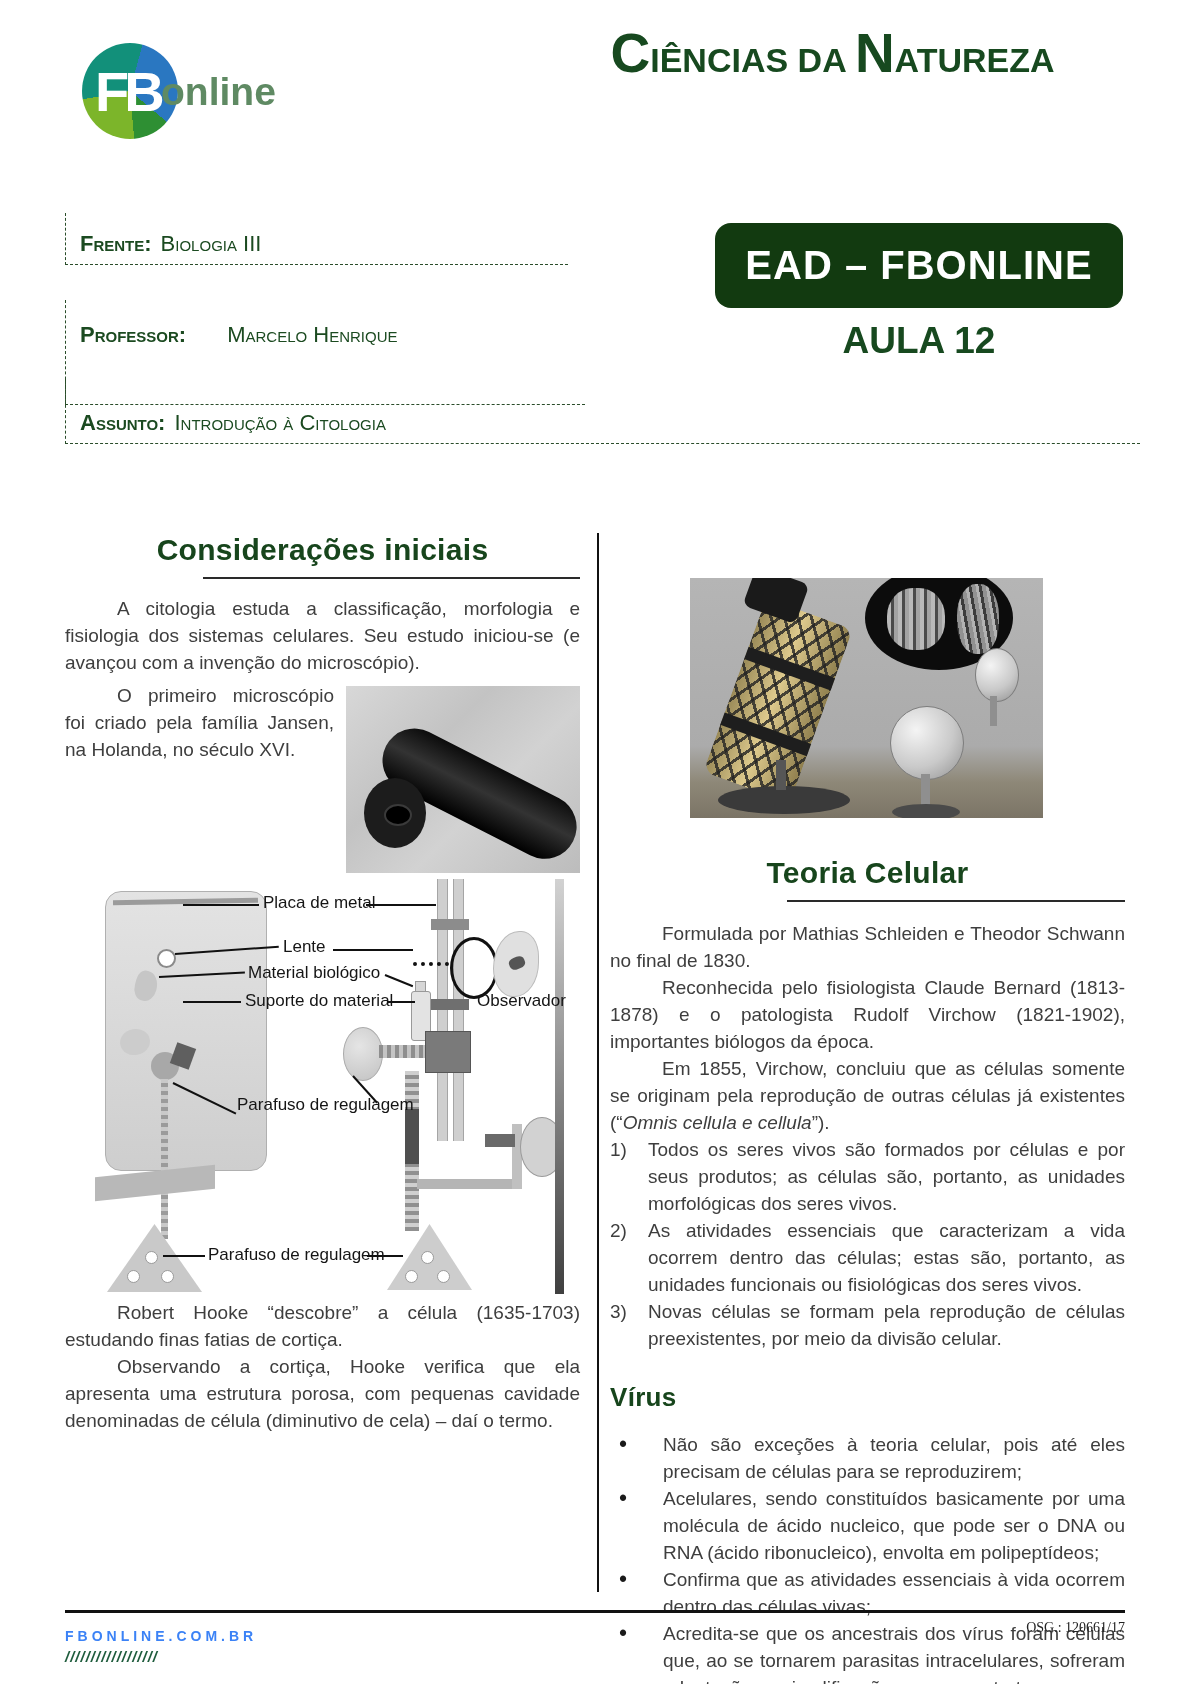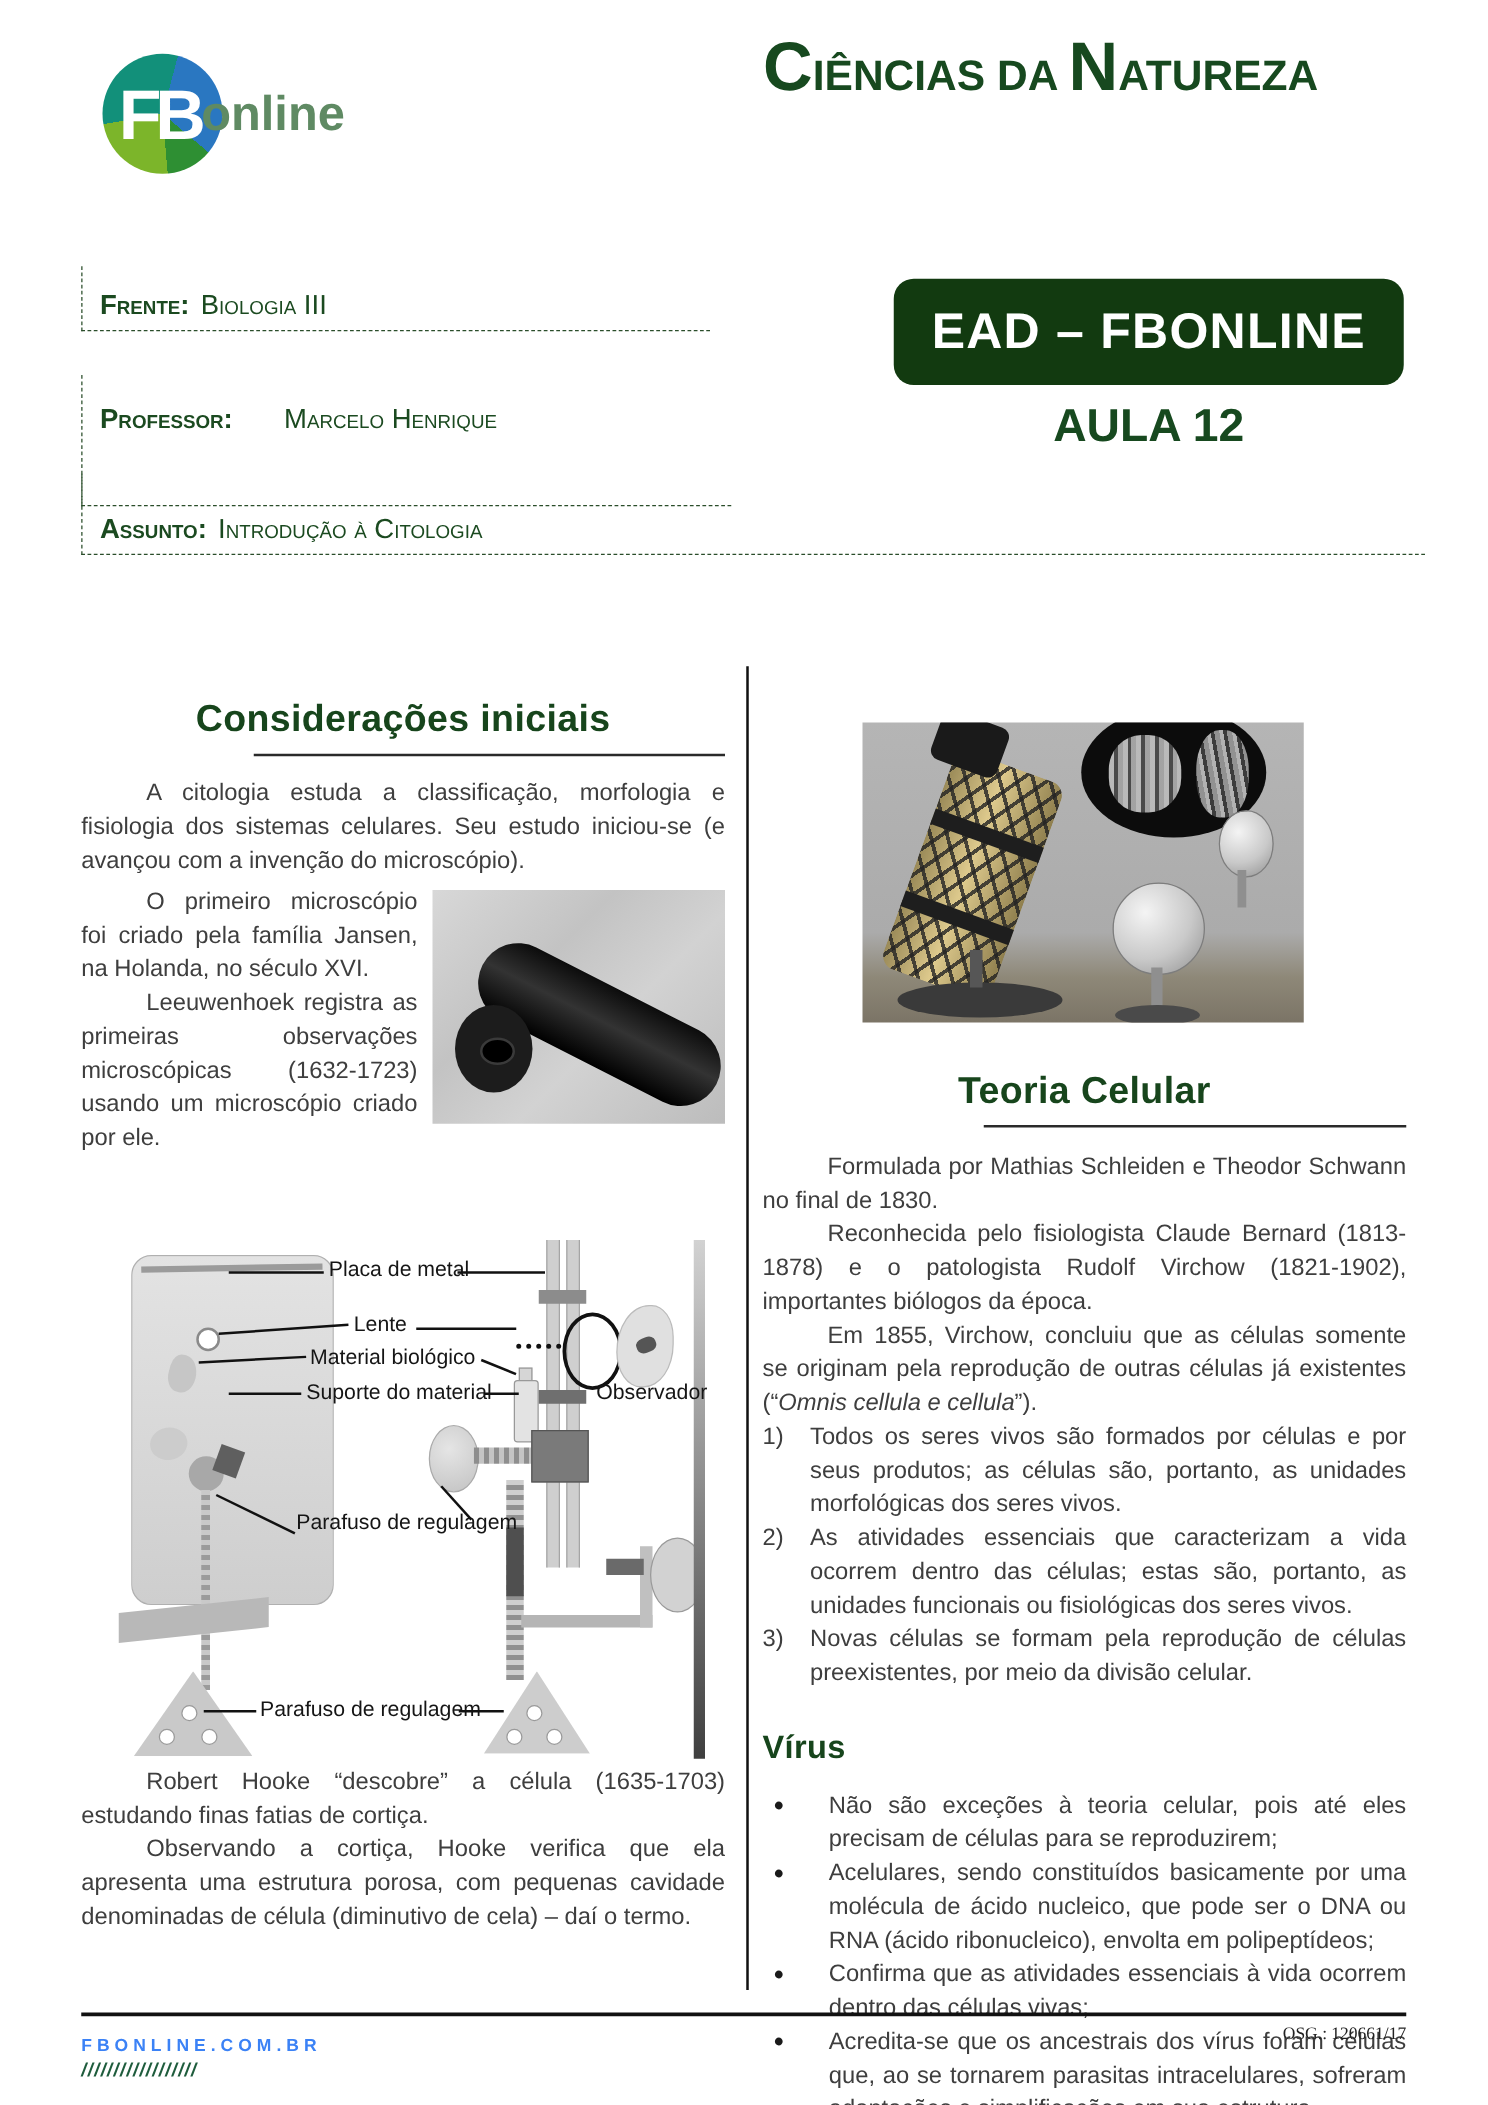--- a/index.html
+++ b/index.html
@@ -109,33 +109,32 @@
 <div class="meta-block" style="left:65px;top:379px;width:1060px;height:57px;">
   <span class="meta-label">Assunto:</span>
   <span>Introdução à Citologia</span>
 </div>
 
 <div class="col-divider"></div>
 
 <div class="lcol">
 
 
-  <div class="sec-head" style="margin-top:26px;">Considerações iniciais</div>
+  <div class="sec-head" style="">Considerações iniciais</div>
   <div class="sec-rule" style="width:377px;margin-top:10px;"></div>
 
   <p class="body-p ind" style="margin-top:16px;">A citologia estuda a classificação, morfologia e fisiologia dos sistemas celulares. Seu estudo iniciou-se (e avançou com a invenção do microscópio).</p>
 
   <div style="margin-top:6px;">
     <div class="photo1">
       <div class="tube-body"></div>
       <div class="tube-flange"></div>
       <div class="tube-hole"></div>
     </div>
     <p class="body-p ind">O primeiro microscópio foi criado pela família Jansen, na Holanda, no século XVI.</p>
-    <p class="body-p ind">Leeuwenhoek registra as primeiras observações microscópicas (1632-1723) usando um microscópio criado por ele.</p>
   </div>
 
   <div class="diagram" style="margin-top:68px;">
 
     <div class="shape" style="left:40px;top:12px;width:160px;height:278px;border-radius:16px;border:1.5px solid #b0b0b0;background:linear-gradient(#e3e3e3,#cecece);"></div>
     <div class="shape" style="left:48px;top:20px;width:145px;height:5px;background:#9b9b9b;transform:rotate(-1deg);"></div>
     <div class="shape" style="left:92px;top:70px;width:15px;height:15px;border-radius:50%;background:#fff;border:2px solid #8a8a8a;"></div>
     <div class="shape" style="left:70px;top:92px;width:22px;height:30px;background:#c6c6c6;border-radius:40% 60% 50% 50%;transform:rotate(15deg);"></div>
     <div class="shape" style="left:55px;top:150px;width:30px;height:26px;background:#cccccc;border-radius:50%;transform:rotate(-10deg);"></div>
     <div class="shape" style="left:86px;top:173px;width:28px;height:28px;background:#a8a8a8;border-radius:50%;"></div>

